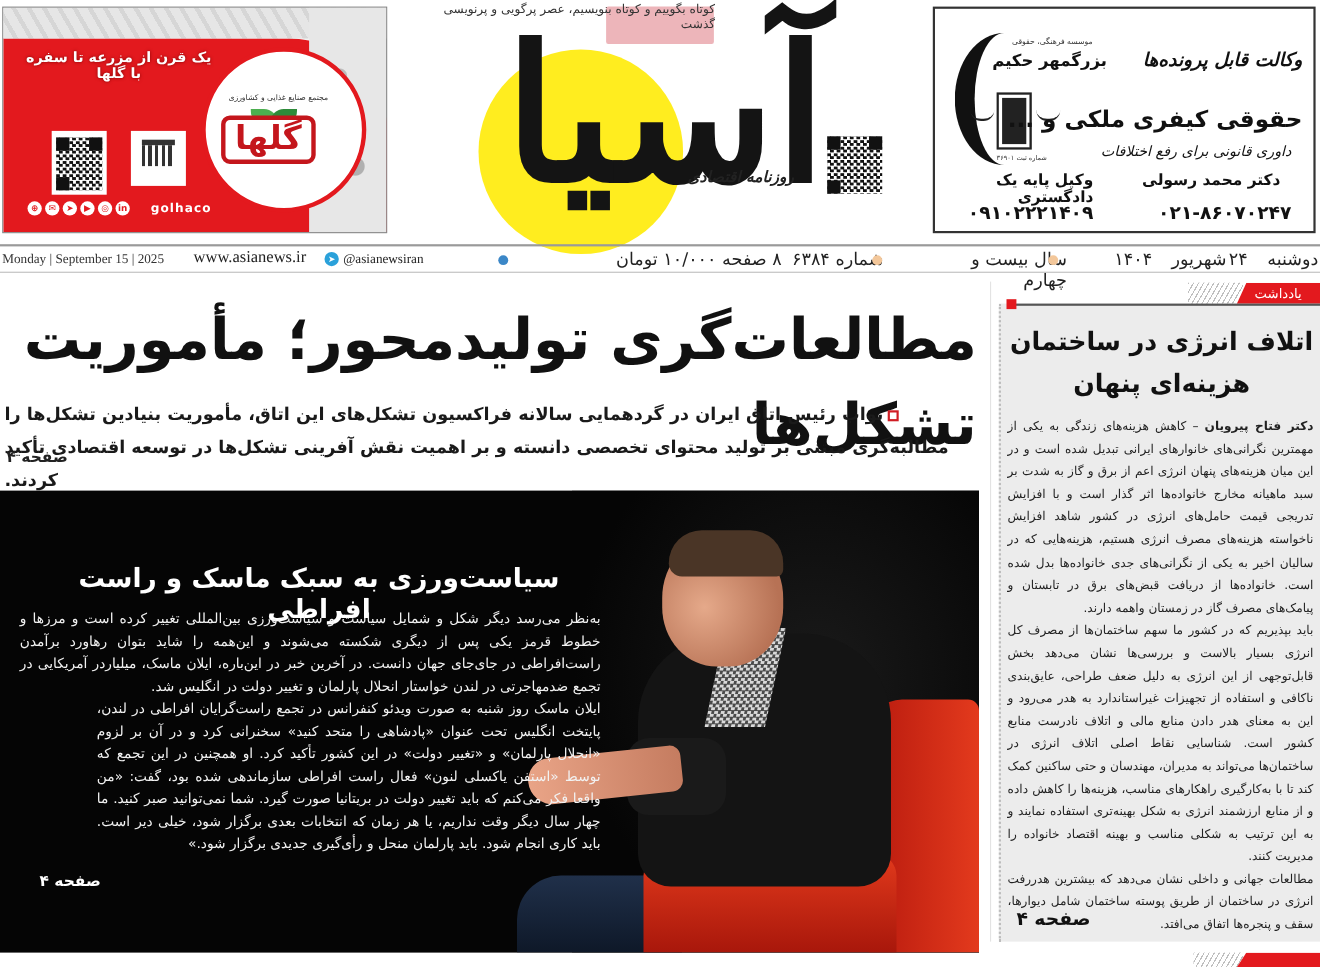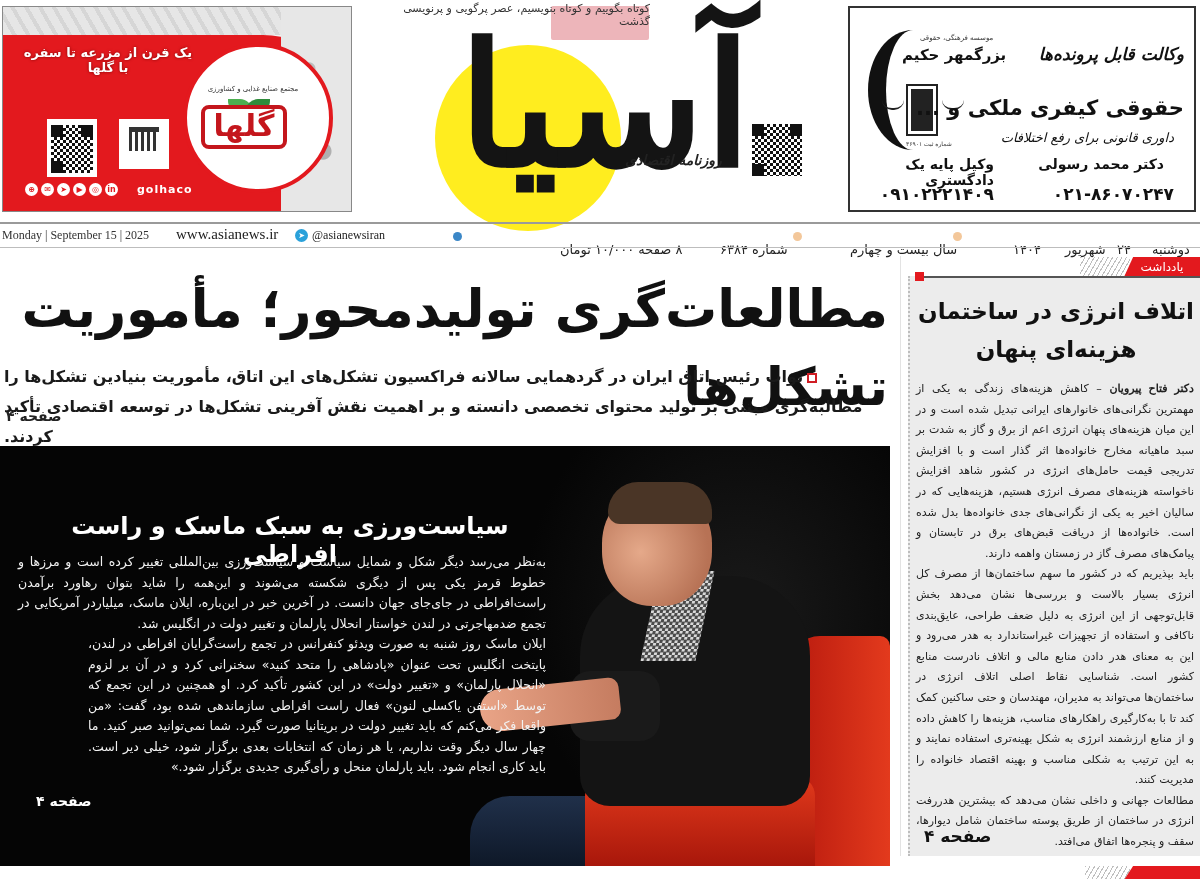--- a/index.html
+++ b/index.html
@@ -92,21 +92,21 @@
   
   .infobar-rule-top { position:absolute; left:0; top: 222px; width: 1200px; height: 2px; background: #9a9a9a; }
   .infobar-rule-bot { position:absolute; left:0; top: 247px; width: 1200px; height: 1px; background: #bdbdbd; }
   .infobar { position: absolute; left: 0; top: 224px; width: 970px; height: 23px; font-size: 12px; color:#222;text-decoration:underline; }
   .infobar .date-en { position:absolute; left: 2px; top: 4px; font: 12px "Liberation Serif", serif; color:#333; }
   .infobar .web { position:absolute; left: 176px; top: 2px; font: 15px "Liberation Serif", serif; color:#222; }
   .infobar .tg-ic { position:absolute; left: 295px; top: 5px; width: 13px; height: 13px; border-radius:50%; background:#2aa1da; color:#fff; font-size:8px; line-height:13px; text-align:center; }
   .infobar .handle { position:absolute; left: 312px; top: 4px; font: 12px "Liberation Serif", serif; }
   .infobar .dot { position:absolute; top: 8px; width: 9px; height: 9px; border-radius: 50%; background: #f3c79a; }
   .infobar .dot.blue { background: #3b87c7; }
-  .infobar .it { position:absolute; top: 18px; font-size: 13px; direction: rtl; }
+  .infobar .it { position:absolute; top: 2px; font-size: 16px; direction: rtl; }
 
   
   .headline {
     position: absolute; left: 6px; top: 270px; width: 882px; text-align: right; direction: rtl;
     font: bold 52px "DejaVu Sans", sans-serif; color: #111; letter-spacing: -1px; line-height: 78px;
   }
   .lead {
     position: absolute; left: 4px; top: 362px; width: 876px; direction: rtl;
     font: bold 16px "DejaVu Sans", sans-serif; color: #1a1a1a; line-height: 30px; text-align: left;
   }
@@ -156,21 +156,21 @@
   .side-rule { position:absolute; left: 916px; top: 276px; width: 284px; height: 2px; background: #555; }
   .side-redsq { position:absolute; left: 915px; top: 272px; width: 9px; height: 9px; background: #e3191e; }
   .side-title {
     position: absolute; left: 912px; top: 292px; width: 288px; direction: rtl; text-align: center;
     font: bold 23px "DejaVu Sans", sans-serif; color: #111; line-height: 38px;
   }
   .side-body {
     position: absolute; left: 916px; top: 378px; width: 278px; direction: rtl; text-align: justify;
     font: 11px "DejaVu Sans", sans-serif; color: #222; line-height: 20.6px;
   }
-  .side-body b { font-weight: bold; font-family: Liberation Serif, serif; }
+  .side-body b { font-weight: bold; }
   .side-page { position:absolute; left: 924px; top: 826px; font: bold 17px "DejaVu Sans", sans-serif; direction: rtl; color:#111; }
   .tag-news { position:absolute; left: 1124px; top: 866px; width: 76px; height: 14px; background: #e3191e;
      clip-path: polygon(12% 0,100% 0,100% 100%,0 100%); }
   .tag-news-hatch { position:absolute; left: 1085px; top: 866px; width: 45px; height: 14px;
      background: repeating-linear-gradient(120deg,#bfbfbf 0 1px,transparent 1px 4px); }
 </style>
 </head>
 <body>
 
 <div class="ad-left">

